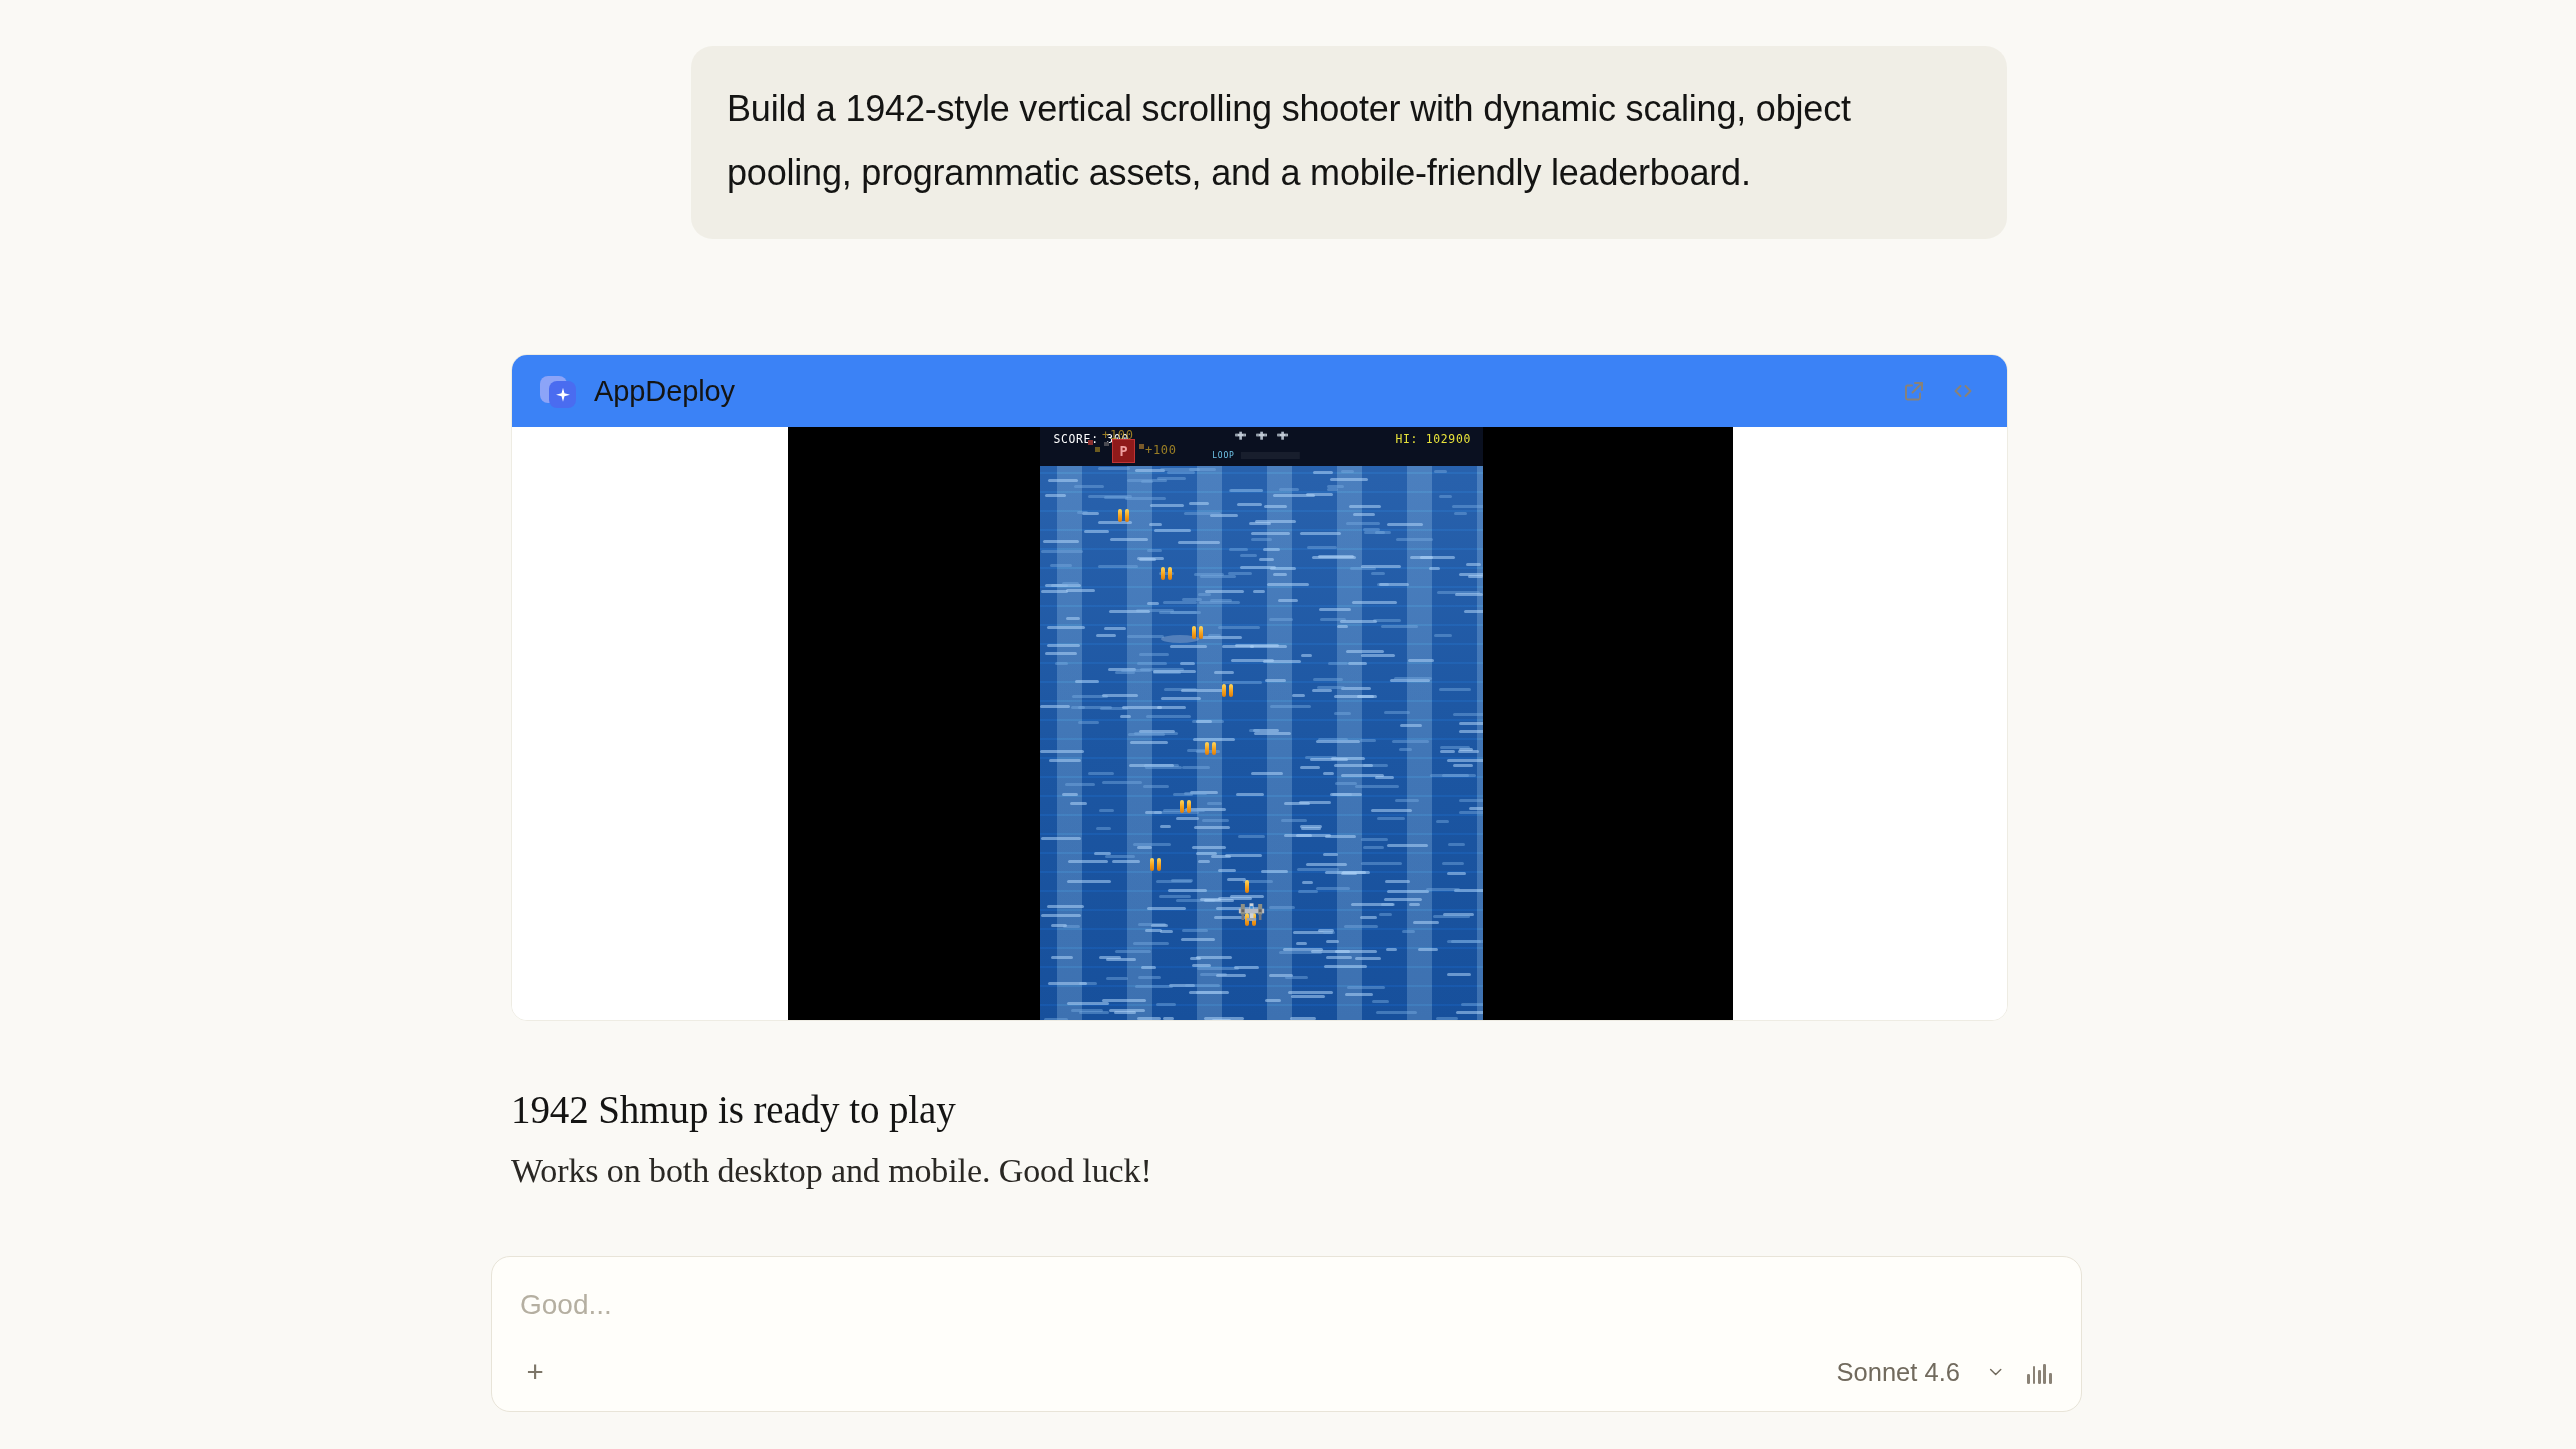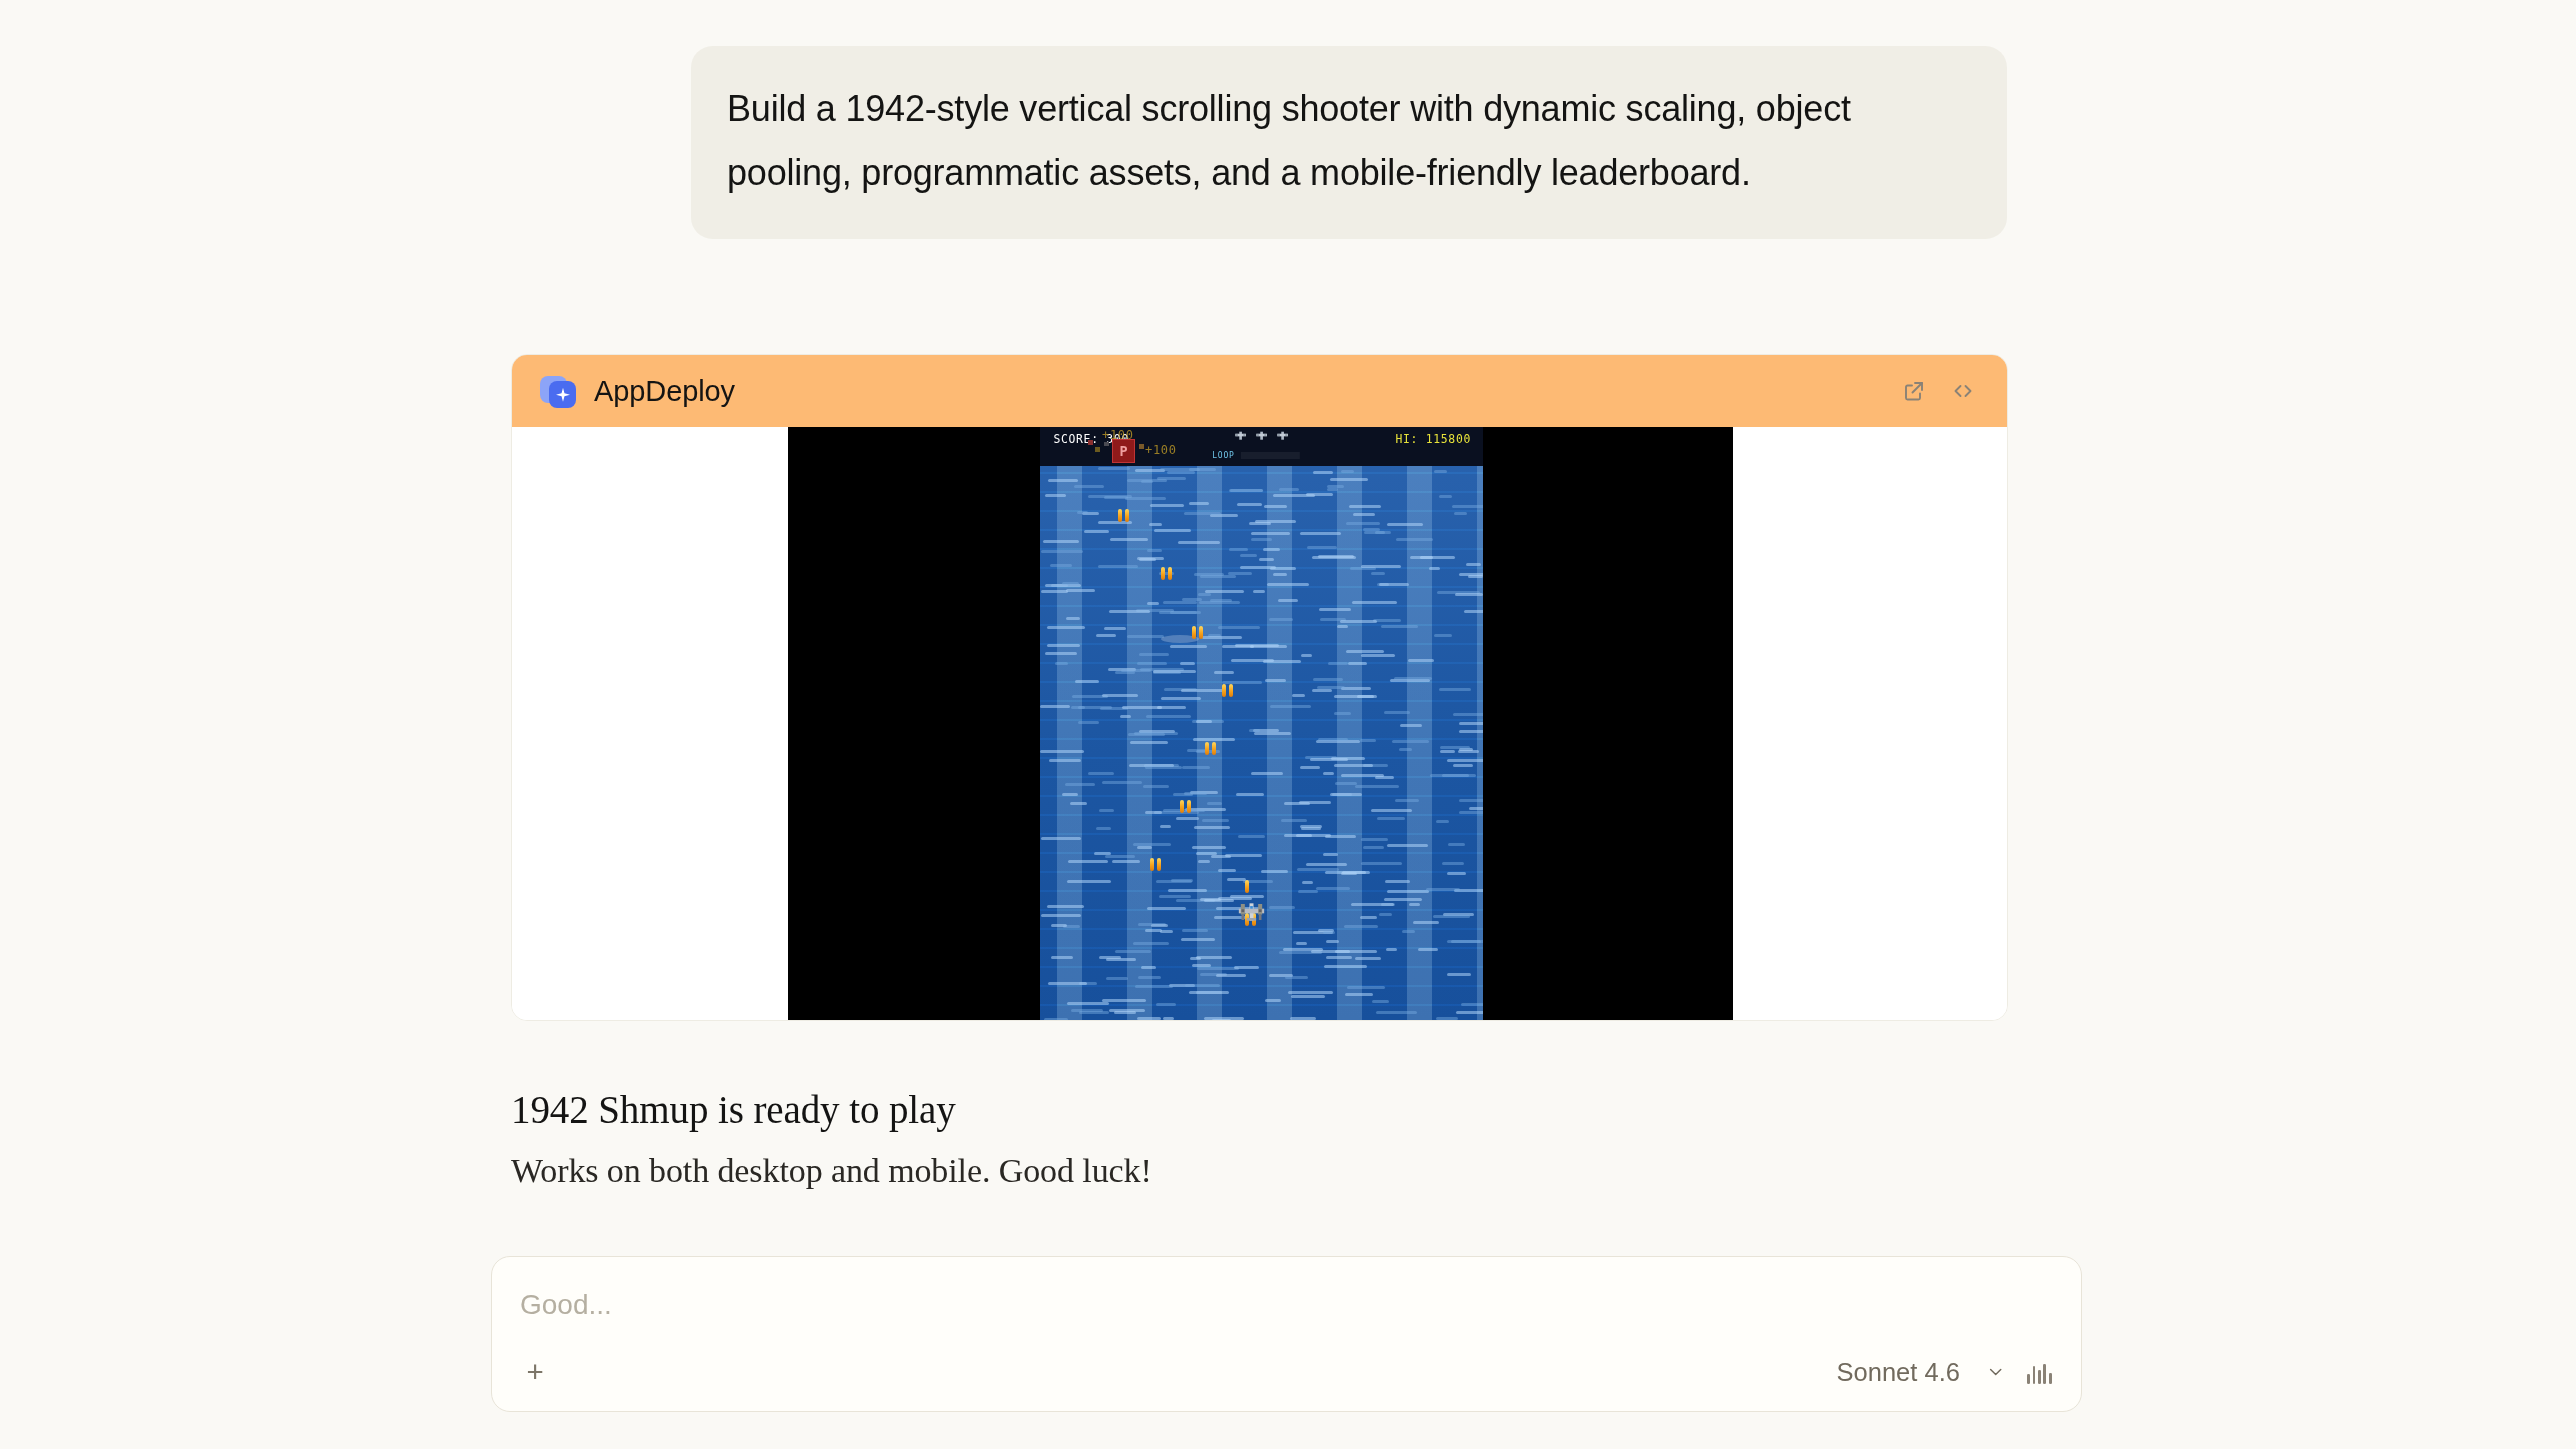--- a/index.html
+++ b/index.html
@@ -49,21 +49,21 @@
     border-radius: 16px;
     overflow: hidden;
   }
   .artifact-header {
     position: relative;
     height: 72px;
     width: 100%;
     display: flex;
     align-items: center;
     padding: 0 29.5px 0 28px;
-    background: #fdba74;
+    background: #3b82f6;
   }
   .artifact-logo {
     position: relative;
     width: 38px;
     height: 38px;
     flex: 0 0 auto;
     margin-right: 16px;
   }
   .logo-sq-back {
     position: absolute;
@@ -860,21 +860,21 @@
             <rect x="8" y="25" width="4" height="8" fill="#76777d"></rect>
             <rect x="34" y="25" width="4" height="8" fill="#76777d"></rect>
           </svg>
 
           <div class="bullet-pair" style="left:205px; top:453px; width:4.7px;">
             <div class="bullet l"></div>
           </div>
 
           <div class="hud">
             <div class="hud-score">SCORE: 300</div>
-            <div class="hud-hi">HI: 115800</div>
+            <div class="hud-hi">HI: 102900</div>
 
             <div class="hud-lives">
               <svg class="life-icon" viewBox="0 0 18 14">
                 <rect x="7" y="1" width="4" height="12" fill="#aeb9c6"></rect>
                 <rect x="1" y="4" width="16" height="4" fill="#c3ccd6"></rect>
                 <rect x="2" y="5" width="3" height="2" fill="#7d8894"></rect>
                 <rect x="13" y="5" width="3" height="2" fill="#7d8894"></rect>
               </svg>
               <svg class="life-icon" viewBox="0 0 18 14">
                 <rect x="7" y="1" width="4" height="12" fill="#aeb9c6"></rect>

